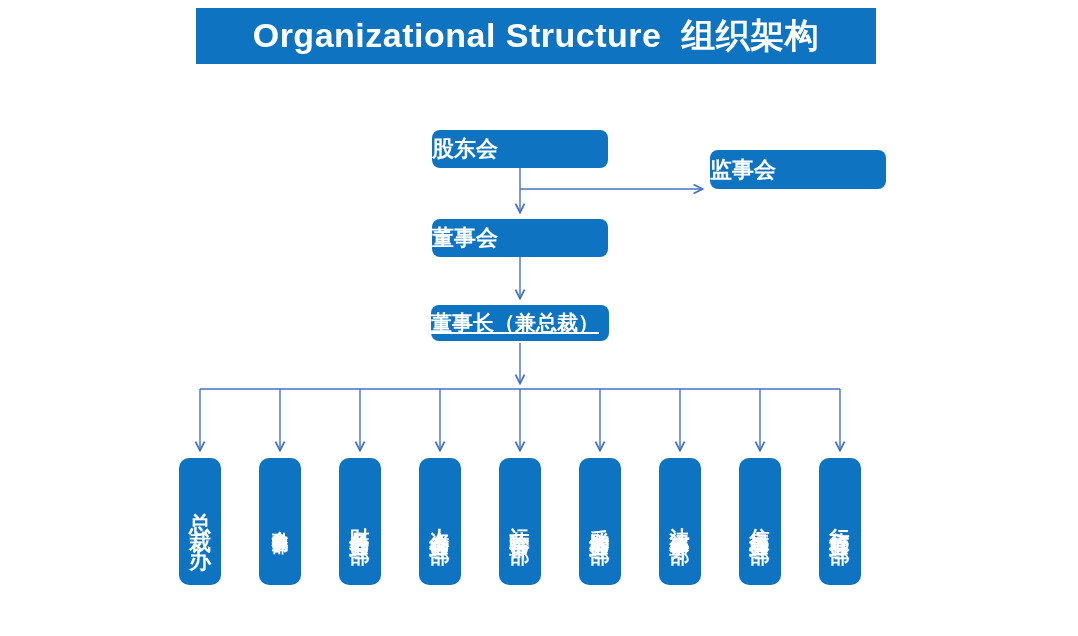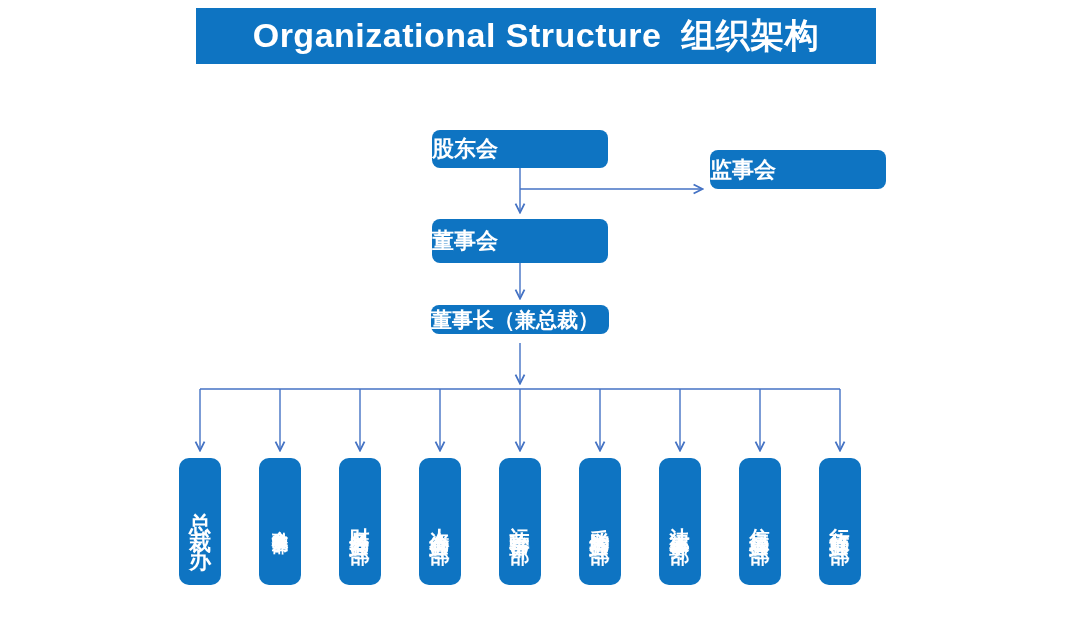--- a/index.html
+++ b/index.html
@@ -34,22 +34,22 @@
     background:var(--blue);
     border-radius:8px;
     display:flex; align-items:center; justify-content:flex-start;
     color:#ffffff;
     font-weight:bold;
     font-size:22px;
     white-space:pre;
   }
   .node-shareholders{ left:432px; top:130px; width:176px; height:38px; }
   .node-supervisory { left:710px; top:150px; width:176px; height:39px; }
-  .node-board       { left:432px; top:219px; width:176px; height:44px; }
-  .node-chairman    { left:431px; top:305px; width:178px; height:29px; font-size:21px; }
+  .node-board       { left:432px; top:219px; width:176px; height:38px; }
+  .node-chairman    { left:431px; top:305px; width:178px; height:36px; font-size:21px;text-decoration:underline; }
   .dept{
     position:absolute;
     top:458px;
     width:42px; height:127px;
     background:var(--blue);
     border-radius:10px;
     display:flex; align-items:center; justify-content:center;
     overflow:hidden;
   }
   .dept .vtext{

